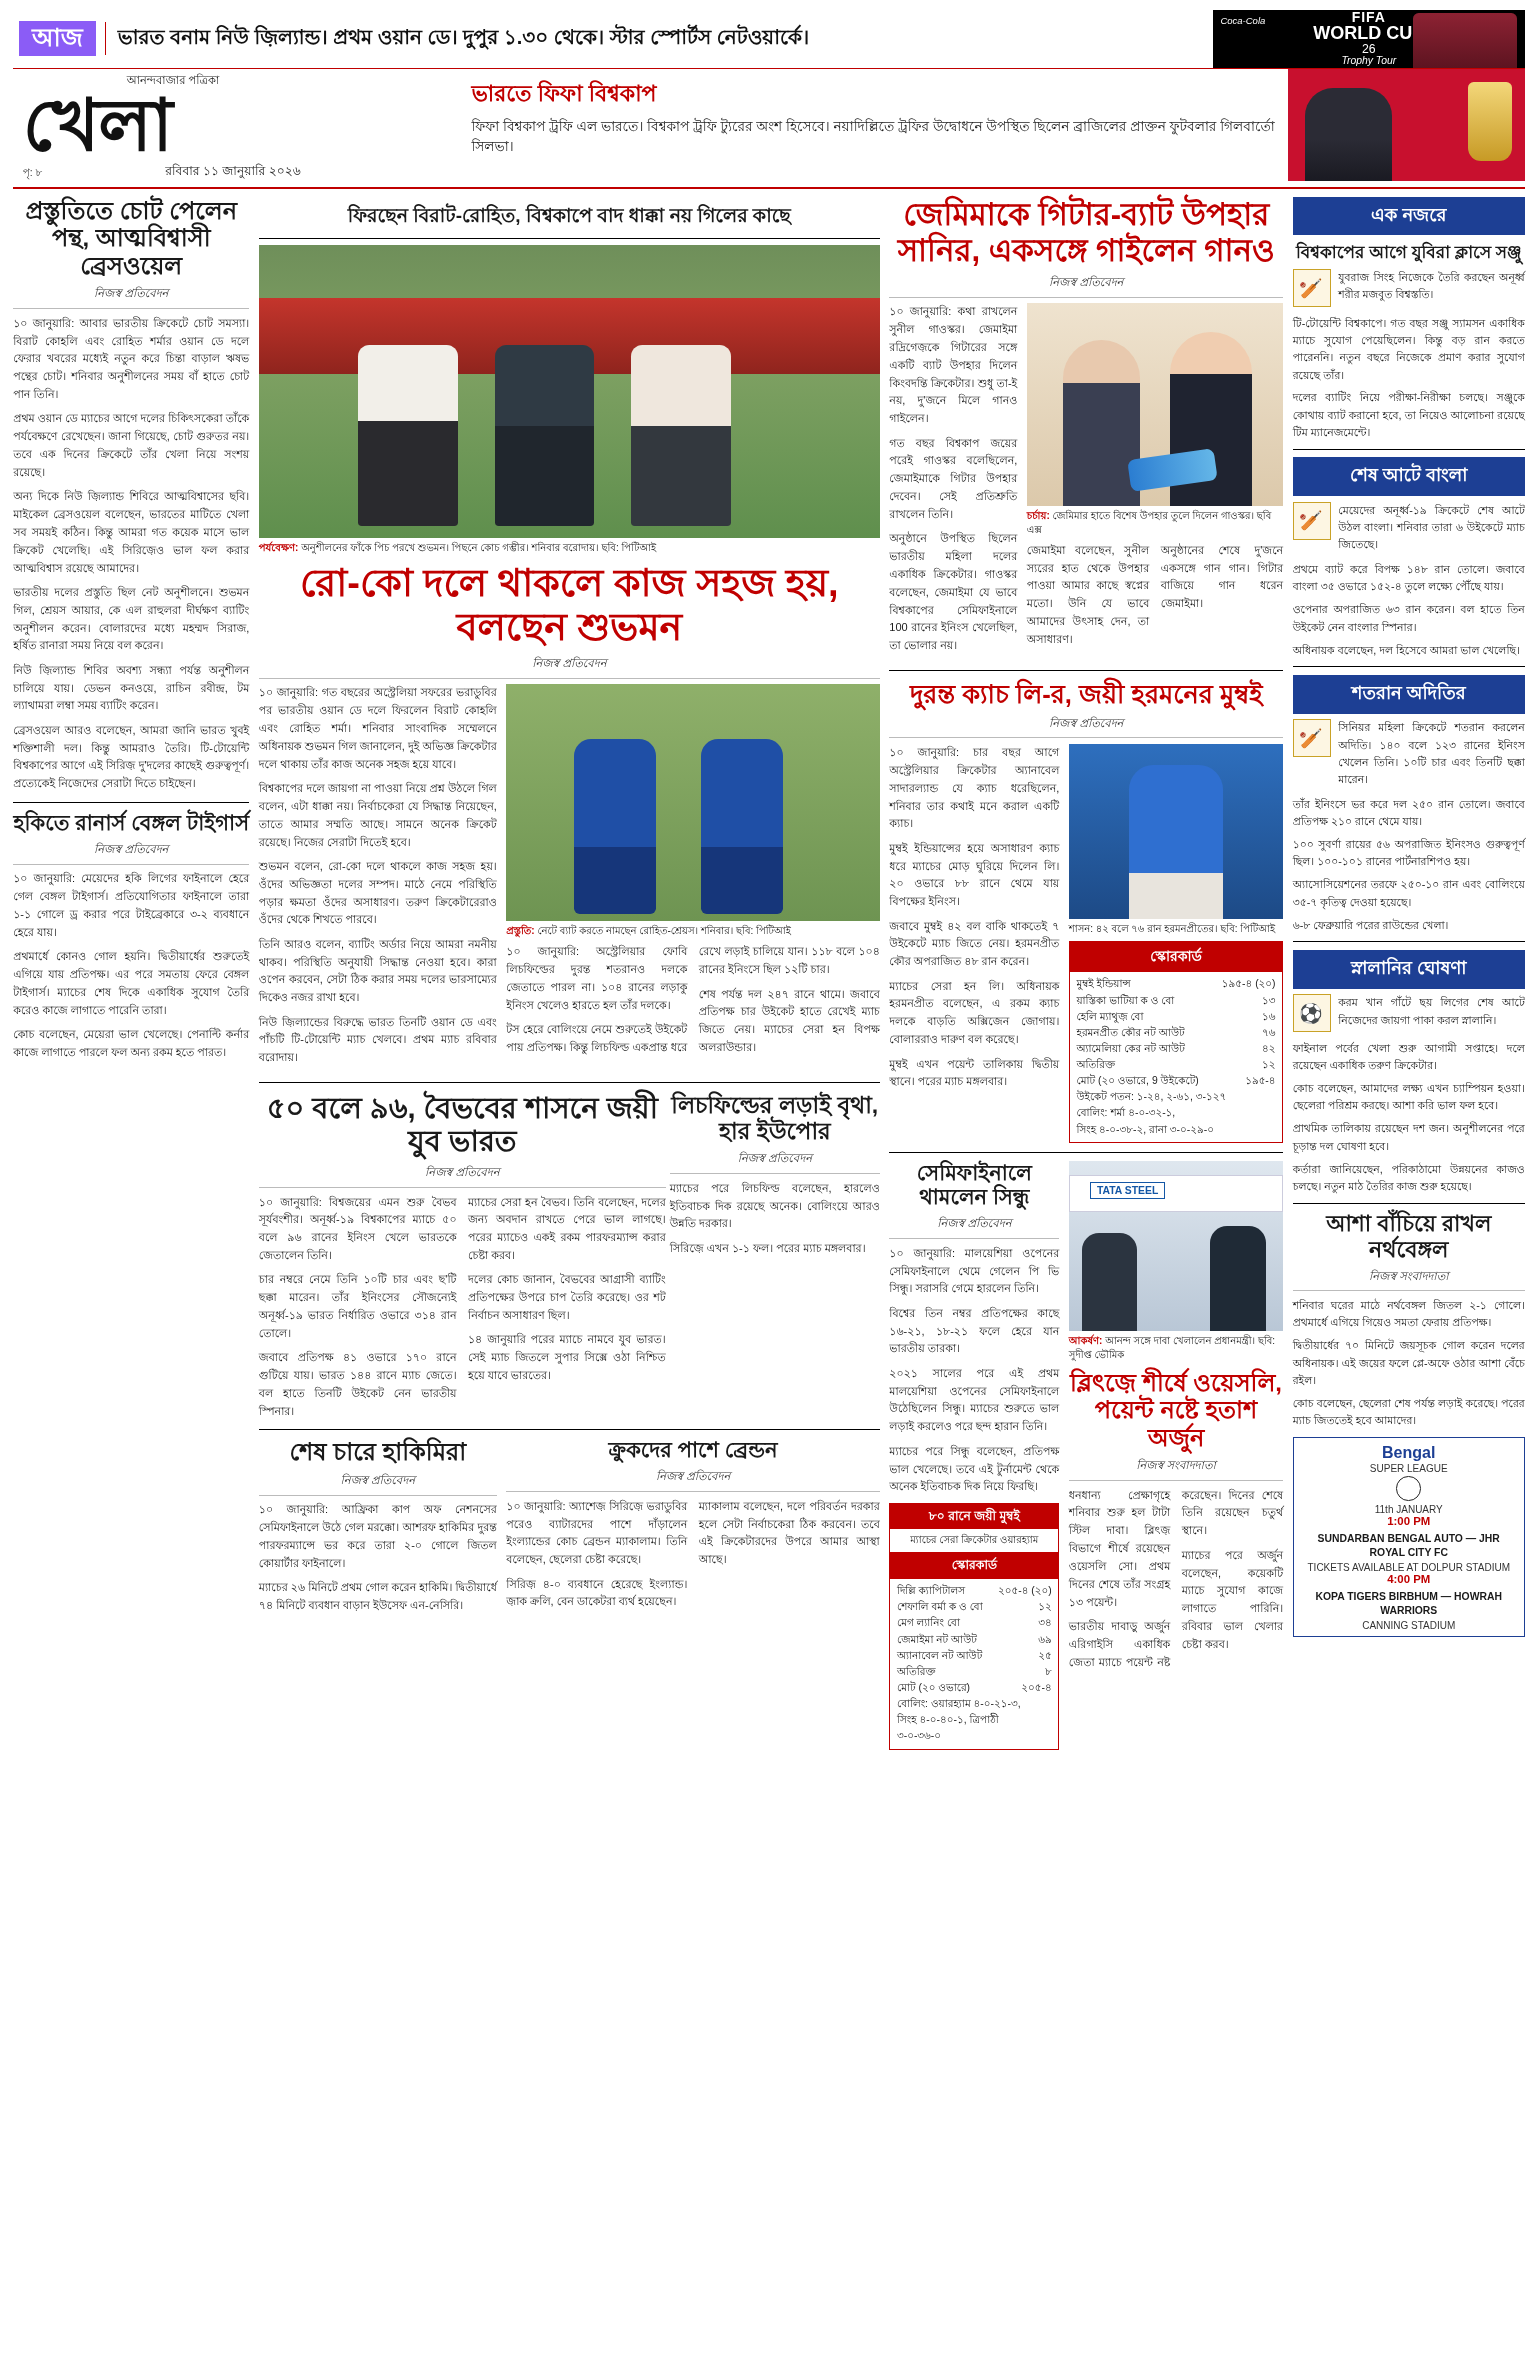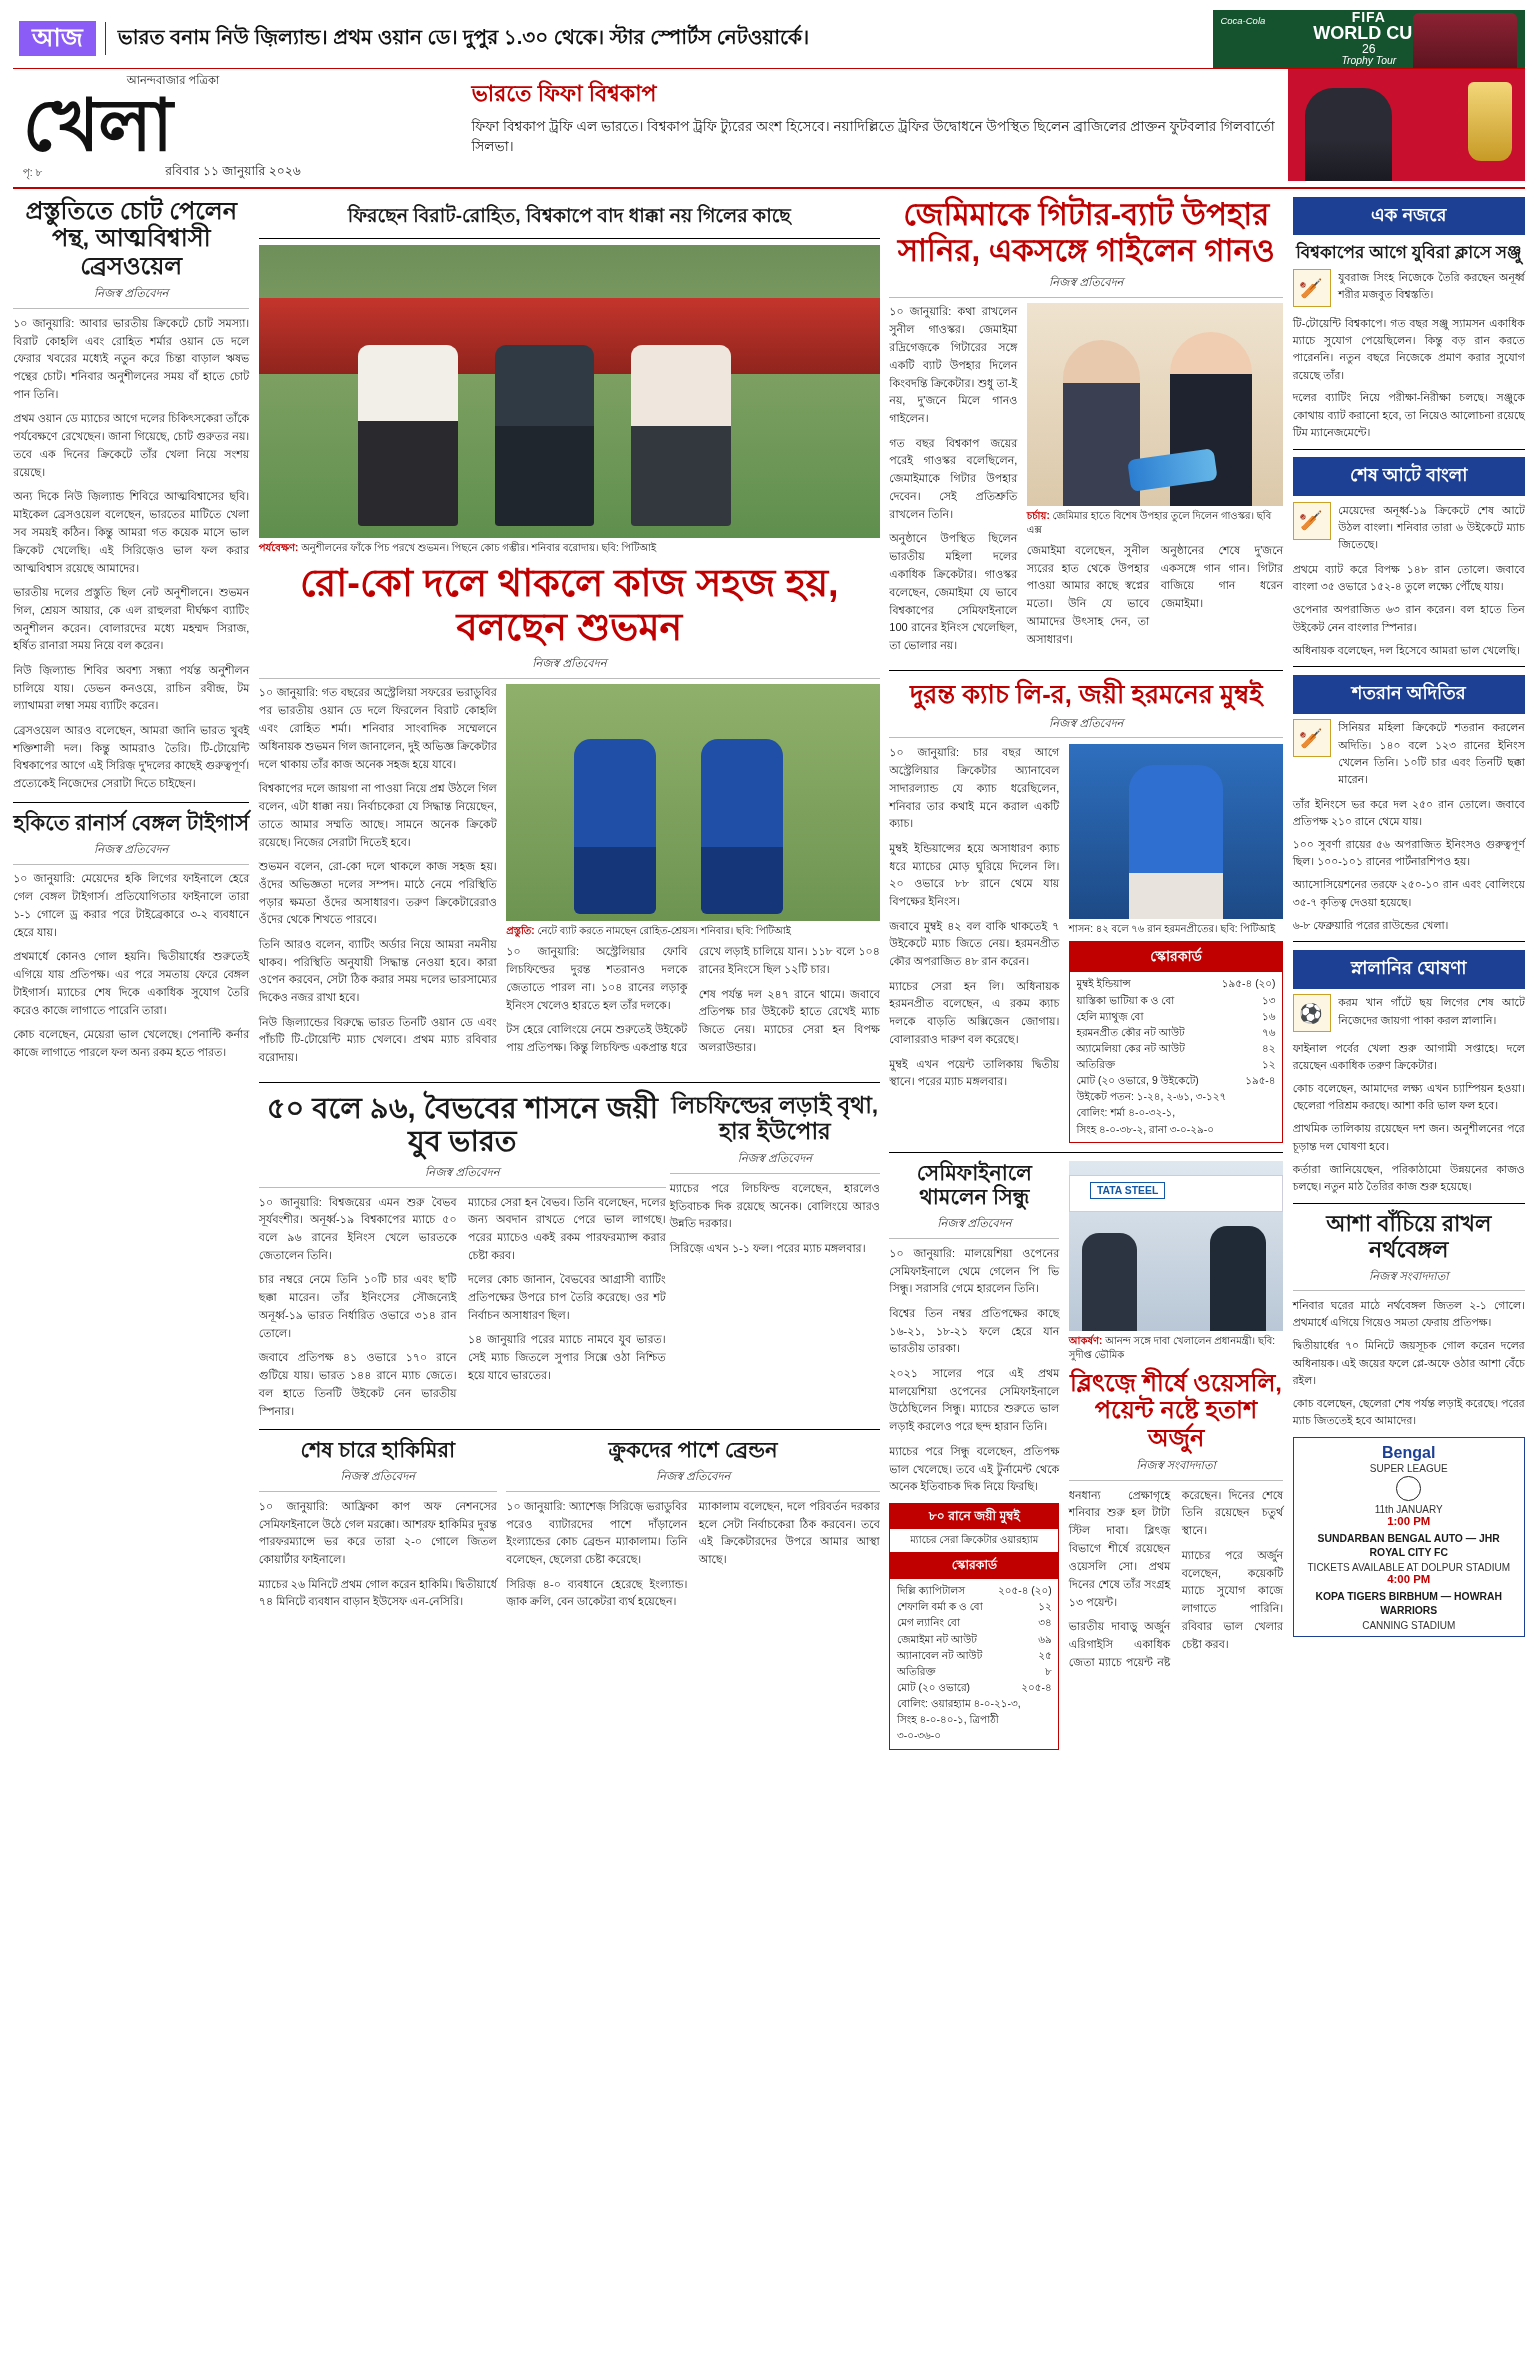--- a/index.html
+++ b/index.html
@@ -27,21 +27,21 @@
   .aj-badge {
     background: #8b5cf6; color: #fff; font-weight: bold;
     font-size: 24.6px; padding: 3.8px 13.2px; margin-right: 9.5px;
     letter-spacing: 0px; line-height: 1.15;
   }
   .topstrip-text {
     font-size: 20px; font-weight: bold; color: #111;
     border-left: 1.9px solid #c00000; padding-left: 11.4px;
   }
   .topstrip-right {
-    width: 312px; background: #14532d; position: relative;
+    width: 312px; background: #000000; position: relative;
     display: flex; align-items: center; justify-content: center; overflow: hidden;
   }
   .wc-logo { color: #fff; text-align: center; line-height: 1.05; }
   .wc-logo .fifa { font-size: 14px; font-weight: bold; letter-spacing: 0.9px; text-align: center; }
   .wc-logo .wcup { font-size: 18px; font-weight: bold; }
   .wc-logo .yr { font-size: 12.3px; }
   .wc-logo .tt { font-size: 10.4px; font-style: italic; }
   .coca { position: absolute; left: 7.6px; top: 5.7px; color: #fff; font-size: 9.5px; font-style: italic; }
   .trophy-person { position: absolute; right: 7.6px; bottom: 0; width: 104px; height: 55px;
      background: linear-gradient(180deg,#8d2233 0%, #5d1420 100%); border-radius: 5.7px 5.7px 0 0; }
@@ -291,21 +291,21 @@
             <p>ম্যাচের পরে লিচফিল্ড বলেছেন, হারলেও ইতিবাচক দিক রয়েছে অনেক। বোলিংয়ে আরও উন্নতি দরকার।</p>
             <p>সিরিজ়ে এখন ১-১ ফল। পরের ম্যাচ মঙ্গলবার।</p>
           </div>
         </div>
       </div>
 
       <div class="rule"></div>
 
       <div style="display:flex; gap:9.5px;">
         <div style="width:238px">
-          <h3 class="hl" style="font-size:21px">শেষ চারে হাকিমিরা</h3>
+          <h3 class="hl" style="font-size:24px">শেষ চারে হাকিমিরা</h3>
           <div class="byline">নিজস্ব প্রতিবেদন</div>
           <div class="body-text">
             <p>১০ জানুয়ারি: আফ্রিকা কাপ অফ নেশনসের সেমিফাইনালে উঠে গেল মরক্কো। আশরফ হাকিমির দুরন্ত পারফরম্যান্সে ভর করে তারা ২-০ গোলে জিতল কোয়ার্টার ফাইনালে।</p>
             <p>ম্যাচের ২৬ মিনিটে প্রথম গোল করেন হাকিমি। দ্বিতীয়ার্ধে ৭৪ মিনিটে ব্যবধান বাড়ান ইউসেফ এন-নেসিরি।</p>
           </div>
         </div>
         <div style="flex:1">
           <h3 class="hl" style="font-size:21px">ক্রুকদের পাশে ব্রেন্ডন</h3>
           <div class="byline">নিজস্ব প্রতিবেদন</div>
           <div class="body-text cols2">

